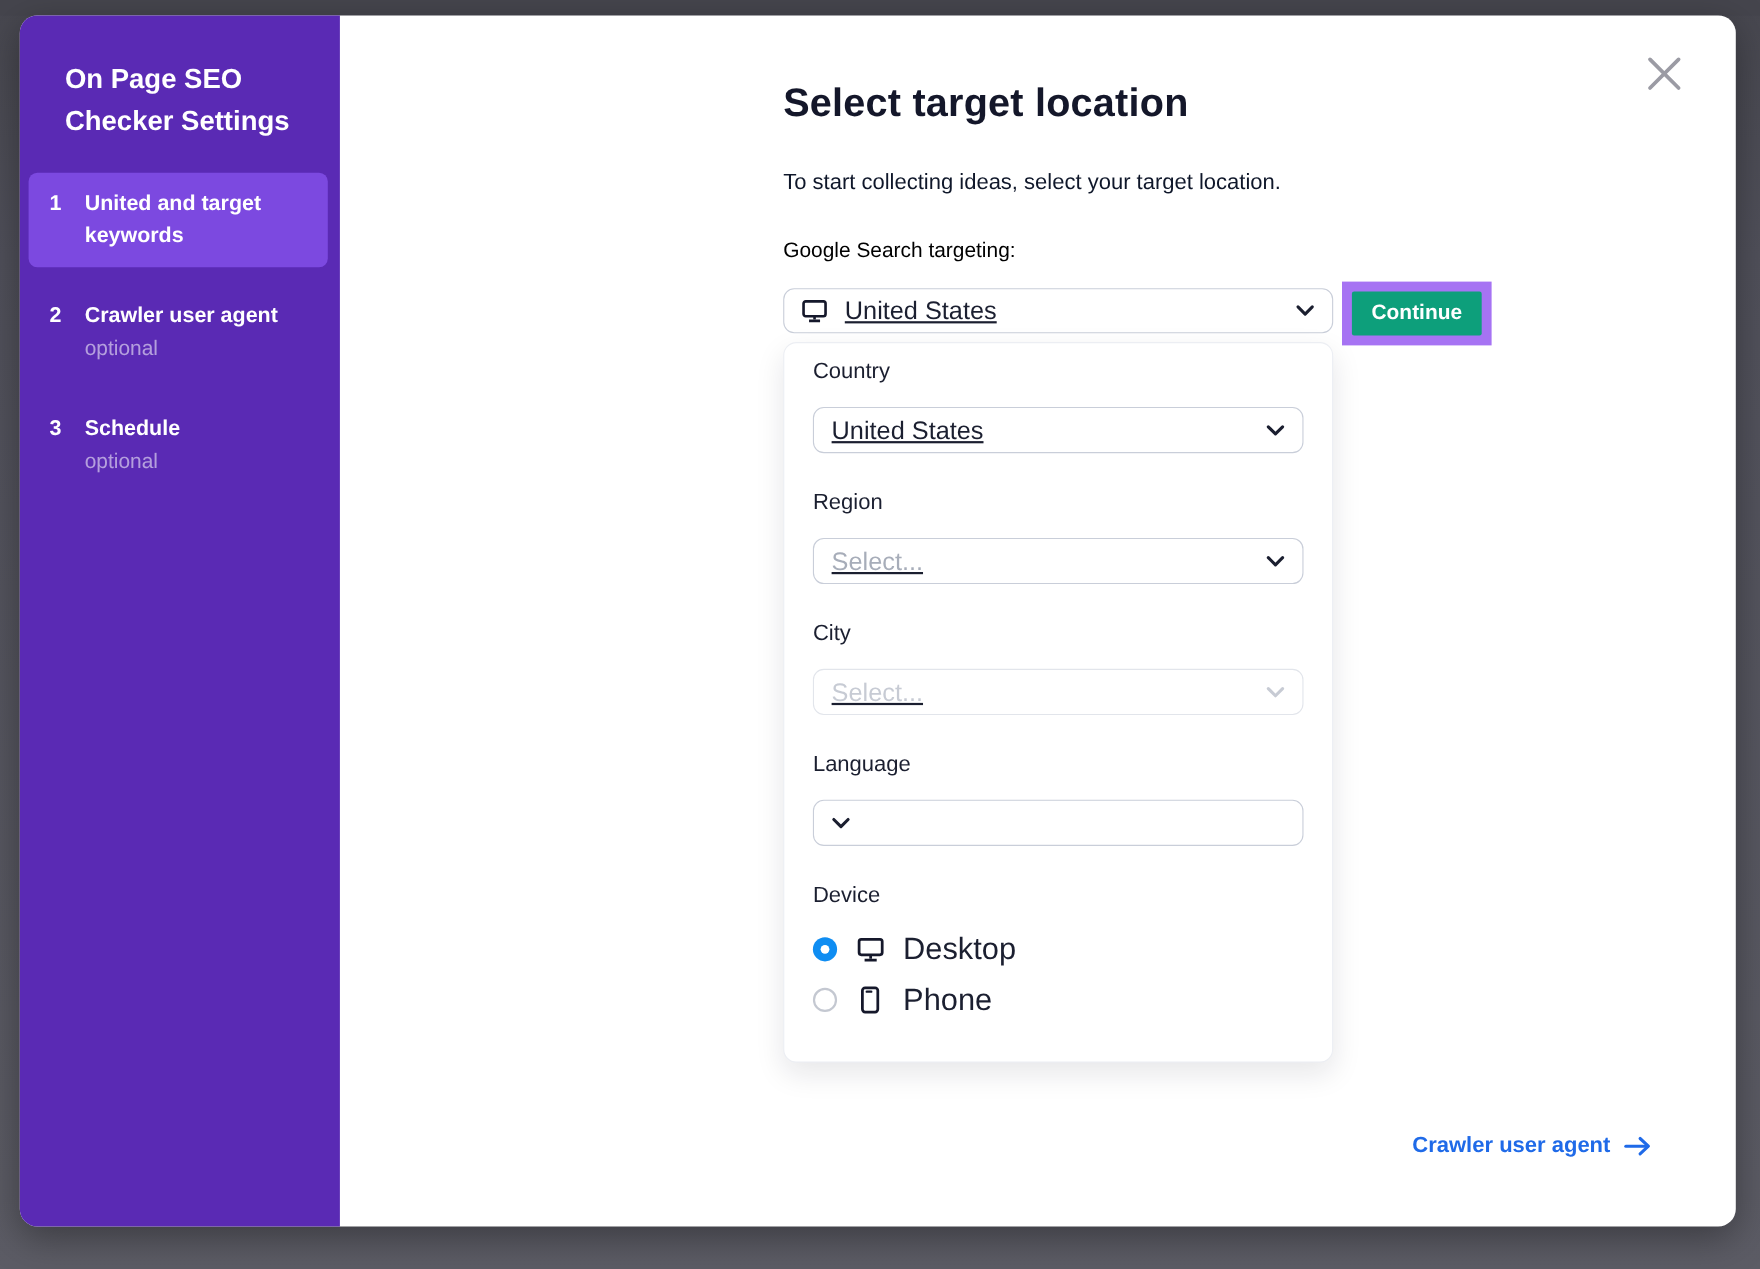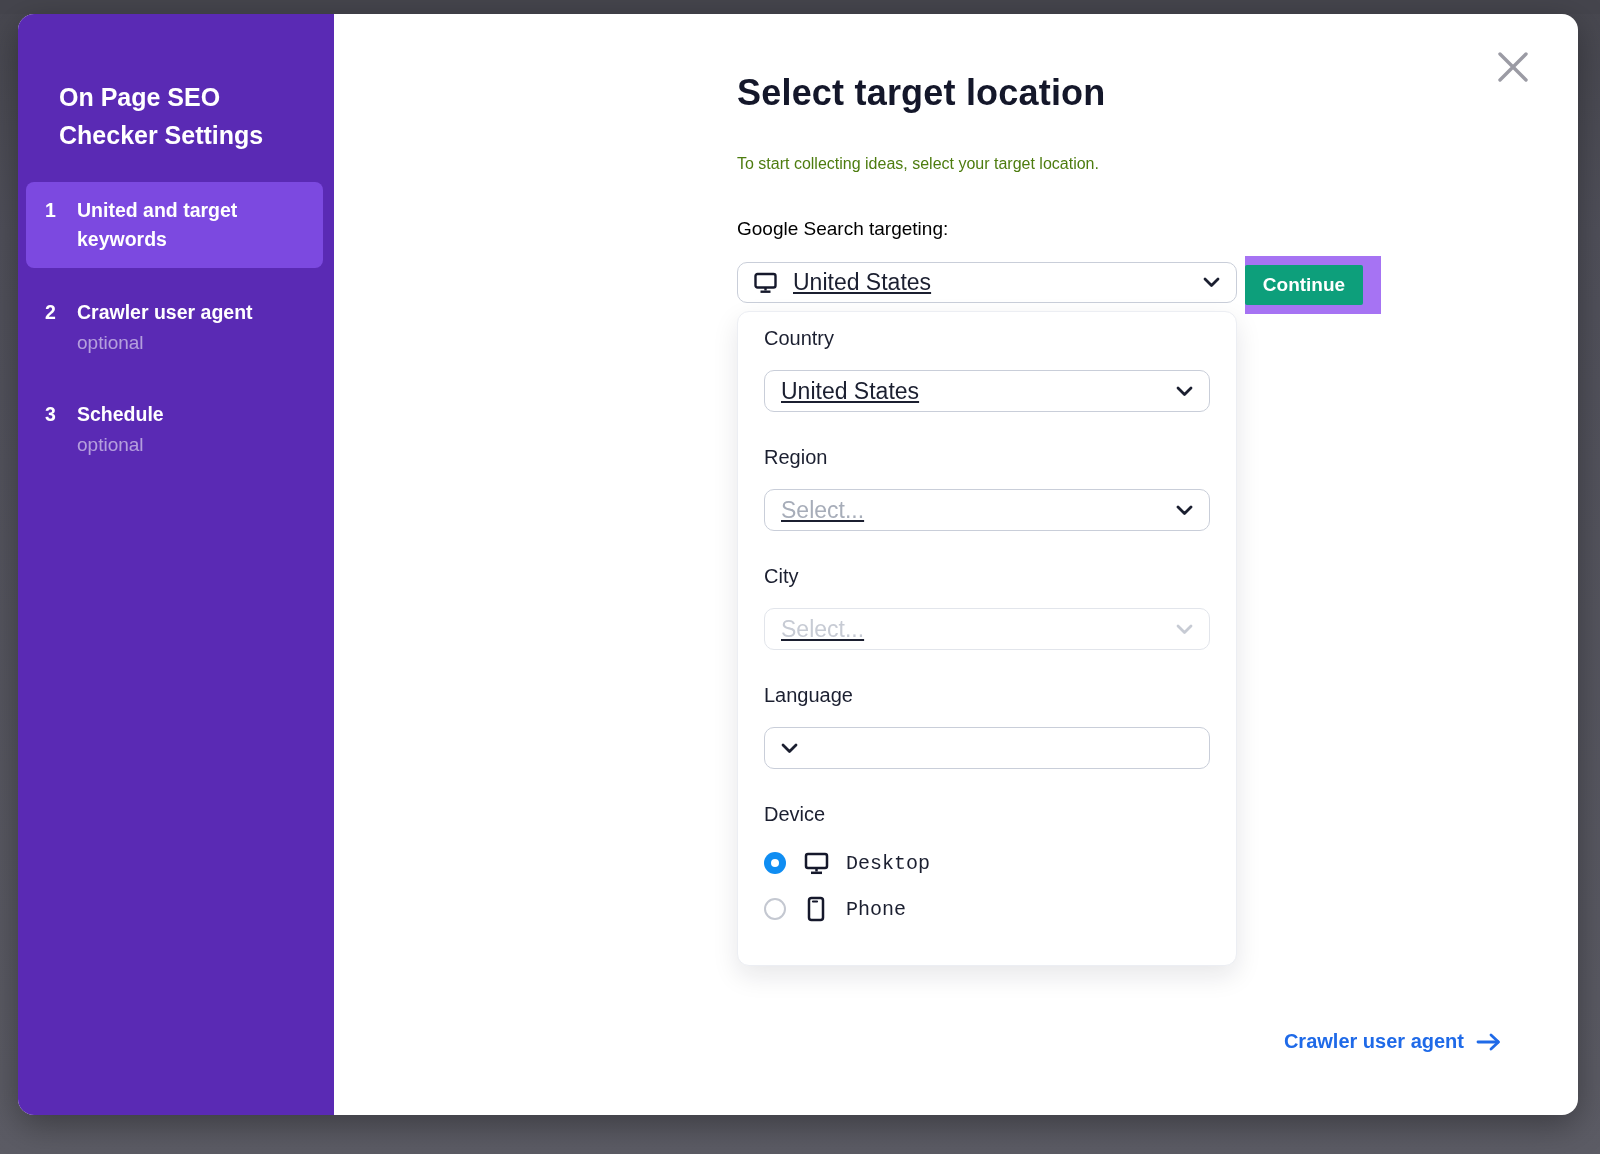--- a/index.html
+++ b/index.html
@@ -15,24 +15,24 @@
     background:var(--overlay-top,#45454d);
   }
   .modal {
     position:absolute; left:18px; top:14px; width:1560px; height:1101px;
     background:#ffffff; border-radius:16px;
     box-shadow:0 10px 34px rgba(0,0,0,0.35);
     display:flex;
   }
   
   .sidebar {
-    width:316px; height:100%;
+    width:291px; height:100%;
     background:var(--sidebar-bg,#5a2ab4);
     border-radius:16px 0 0 16px;
-    padding-top:64px;
+    padding-top:39px;
     color:#fff; flex:none;
   }
   .sidebar-title {
     margin:0 30px 28px 41px;
     font-size:25px; font-weight:700; line-height:38px; color:#fff;
   }
   .steps { }
   .step {
     display:flex; gap:14px;
     margin:0 11px 6px 8px;
@@ -53,21 +53,21 @@
     position:absolute; top:34px; right:46px; width:38px; height:38px;
     display:flex; align-items:center; justify-content:center; cursor:pointer;
     background:none; border:none;
   }
   .page-title {
     position:absolute; left:403px; top:58px;
     font-size:36px; font-weight:700; letter-spacing:0.2px; color:#14172a;
   }
   .page-subtitle {
     position:absolute; left:403px; top:141px;
-    font-size:16px; color:#4d7c0f;
+    font-size:20px; color:#0f172a;
   }
   .targeting-label {
     position:absolute; left:403px; top:204px;
     font-size:19px; color:#000000;
   }
   .sel {
     height:41px; border:1px solid #c9ced9; border-radius:10px;
     background:#fff; display:flex; align-items:center;
     padding:0 16px; font-size:23px; color:#1b1f30; cursor:pointer;text-decoration:underline;
   }
@@ -78,21 +78,21 @@
   .sel.disabled .sel-text { color:#c7cbd4; }
   .sel.disabled .chev { color:#c7cbd4; }
   .targeting-select {
     position:absolute; left:403px; top:248px; width:500px;
     gap:16px;
   }
   .targeting-select .dev-icon { display:flex; color:#15182b; }
   .continue-highlight {
     position:absolute; left:911px; top:242px; width:136px; height:58px;
     background:var(--highlight,#a673f3);
-    display:flex; align-items:center; 
+    display:flex; align-items:center; justify-content:center;
   }
   .continue-btn {
     width:118px; height:40px; border:none; border-radius:2px;
     background:var(--green,#0d9f7b); color:#fff;
     font-size:19px; font-weight:700; cursor:pointer;
     font-family:inherit;
   }
   
   .panel {
     position:absolute; left:403px; top:297px; width:500px; height:655px;
@@ -110,21 +110,21 @@
   .radio {
     width:22px; height:22px; border-radius:50%; flex:none; position:relative;
   }
   .radio.checked { background:var(--radio-blue,#0f8df2); }
   .radio.checked::after {
     content:""; position:absolute; left:7px; top:7px;
     width:8px; height:8px; border-radius:50%; background:#fff;
   }
   .radio.unchecked { border:2px solid #c4c8d1; background:#fff; }
   .radio-row .ric { display:flex; color:#15182b; width:26px; justify-content:center; }
-  .radio-row .rlabel { font-size:20px; color:#1b1f30;font-family:Liberation Mono, monospace; }
+  .radio-row .rlabel { font-size:28px; color:#1b1f30; }
   
   .footer-link {
     position:absolute; top:1016px; right:76px;
     display:flex; align-items:center; gap:12px;
     color:var(--link-blue,#1f6ae8);
     font-size:20px; font-weight:700; cursor:pointer; text-decoration:none;
   }
 </style>
 </head>
 <body>

